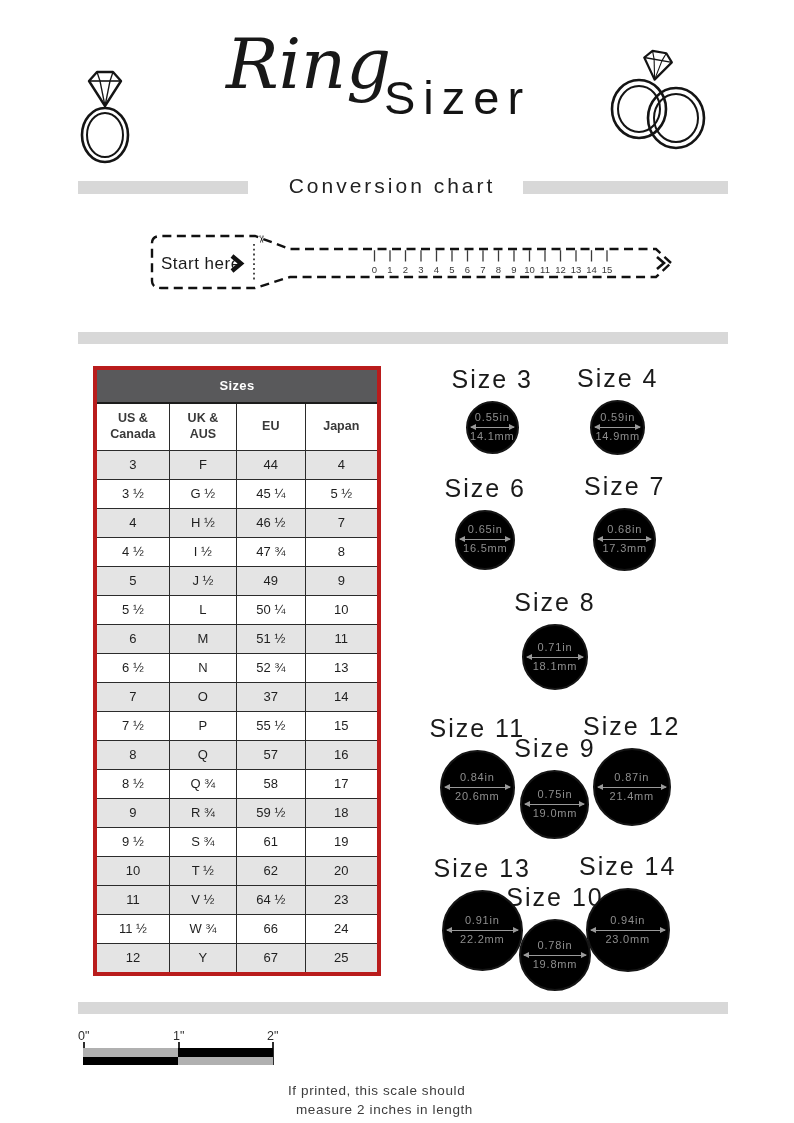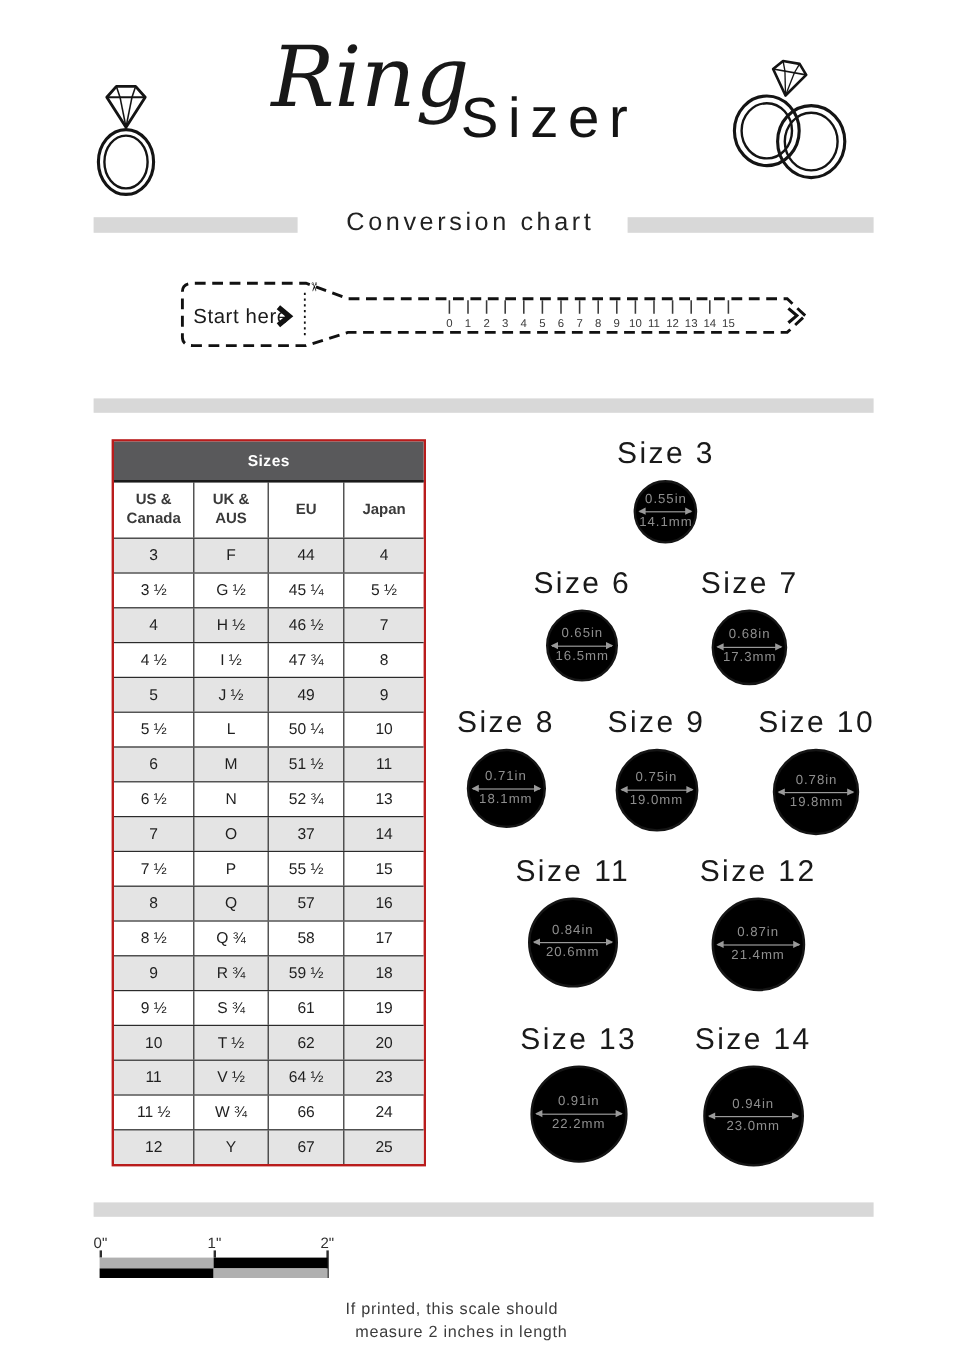--- a/index.html
+++ b/index.html
@@ -34,22 +34,22 @@
   
   .sizer-strip { position:absolute; left:130px; top:213px; }
 
   
   .divider { position:absolute; left:78px; width:650px; height:12px; background:#d8d8d8; }
   .divider.top { top:332px; }
   .divider.bottom { top:1002px; }
 
   
   .size-table {
-    position:absolute; left:93px; top:366px; width:262px;
-    border:2px solid #b91c1c; background:#ffffff;
+    position:absolute; left:93px; top:366px; width:288px;
+    border:4px solid #b91c1c; background:#ffffff;
   }
   .size-table-title {
     background:#59595b; color:#ffffff; font-weight:bold; font-size:13px;
     text-align:center; padding:8px 0 9px 0; border-bottom:2px solid #1b1b1b;
     letter-spacing:0.4px;
   }
   .t-row { display:flex; }
   .t-row.head { height:46px; }
   .t-row.body { height:29px; border-top:1px solid #2b2b2b; }
   .t-cell {
@@ -58,21 +58,21 @@
   }
   .t-row.head .t-cell { font-size:12.5px; font-weight:bold; color:#3a3a3a; }
   .c0 { width:26%; } .c1 { width:24%; } .c2 { width:24.5%; } .c3 { width:25.5%; }
   .c0,.c1,.c2 { border-right:1px solid #2b2b2b; }
   .t-row.alt { background:#e4e4e4; }
 
   
   .rings-panel { position:absolute; left:368px; top:0; width:374px; height:1002px; }
   .ring-row {
     position:absolute; left:0; width:100%;
-    display:flex; justify-content:center; align-items:flex-start;
+    display:flex; justify-content:center; align-items:center;
   }
   .ring-item { display:flex; flex-direction:column; align-items:center; }
   .ring-size-label {
     font-size:25px; letter-spacing:2px; color:#1a1a1a; white-space:nowrap;
     font-weight:400;
   }
   .ring-circle {
     margin-top:7px; border:2px solid #151515; border-radius:50%;
     display:flex; flex-direction:column; align-items:center; justify-content:center;
     background:#000000;
@@ -313,40 +313,48 @@
   <div class="rings-panel" id="rings-panel">
       <div class="ring-row" style="top: 364px; gap: 44px;">
         <div class="ring-item">
           <div class="ring-size-label">Size 3</div>
           <div class="ring-circle" style="width: 53px; height: 53px;">
             <span class="dia-in">0.55in</span>
             <div class="dia-line"></div>
             <span class="dia-mm">14.1mm</span>
           </div>
         </div>
+        <div class="ring-item">
+          <div class="ring-size-label">Size 4</div>
+          <div class="ring-circle" style="width: 55px; height: 55px;">
+            <span class="dia-in">0.59in</span>
+            <div class="dia-line"></div>
+            <span class="dia-mm">14.9mm</span>
+          </div>
+        </div>
       </div>
       <div class="ring-row" style="top: 472px; gap: 58px;">
         <div class="ring-item">
           <div class="ring-size-label">Size 6</div>
           <div class="ring-circle" style="width: 60px; height: 60px;">
             <span class="dia-in">0.65in</span>
             <div class="dia-line"></div>
             <span class="dia-mm">16.5mm</span>
           </div>
         </div>
         <div class="ring-item">
           <div class="ring-size-label">Size 7</div>
           <div class="ring-circle" style="width: 63px; height: 63px;">
             <span class="dia-in">0.68in</span>
             <div class="dia-line"></div>
             <span class="dia-mm">17.3mm</span>
           </div>
         </div>
       </div>
-      <div class="ring-row" style="top: 588px; gap: 44px;">
+      <div class="ring-row" style="top: 588px; gap: 44px; flex-direction: column;">
         <div class="ring-item">
           <div class="ring-size-label">Size 8</div>
           <div class="ring-circle" style="width: 66px; height: 66px;">
             <span class="dia-in">0.71in</span>
             <div class="dia-line"></div>
             <span class="dia-mm">18.1mm</span>
           </div>
         </div>
         <div class="ring-item">
           <div class="ring-size-label">Size 9</div>

